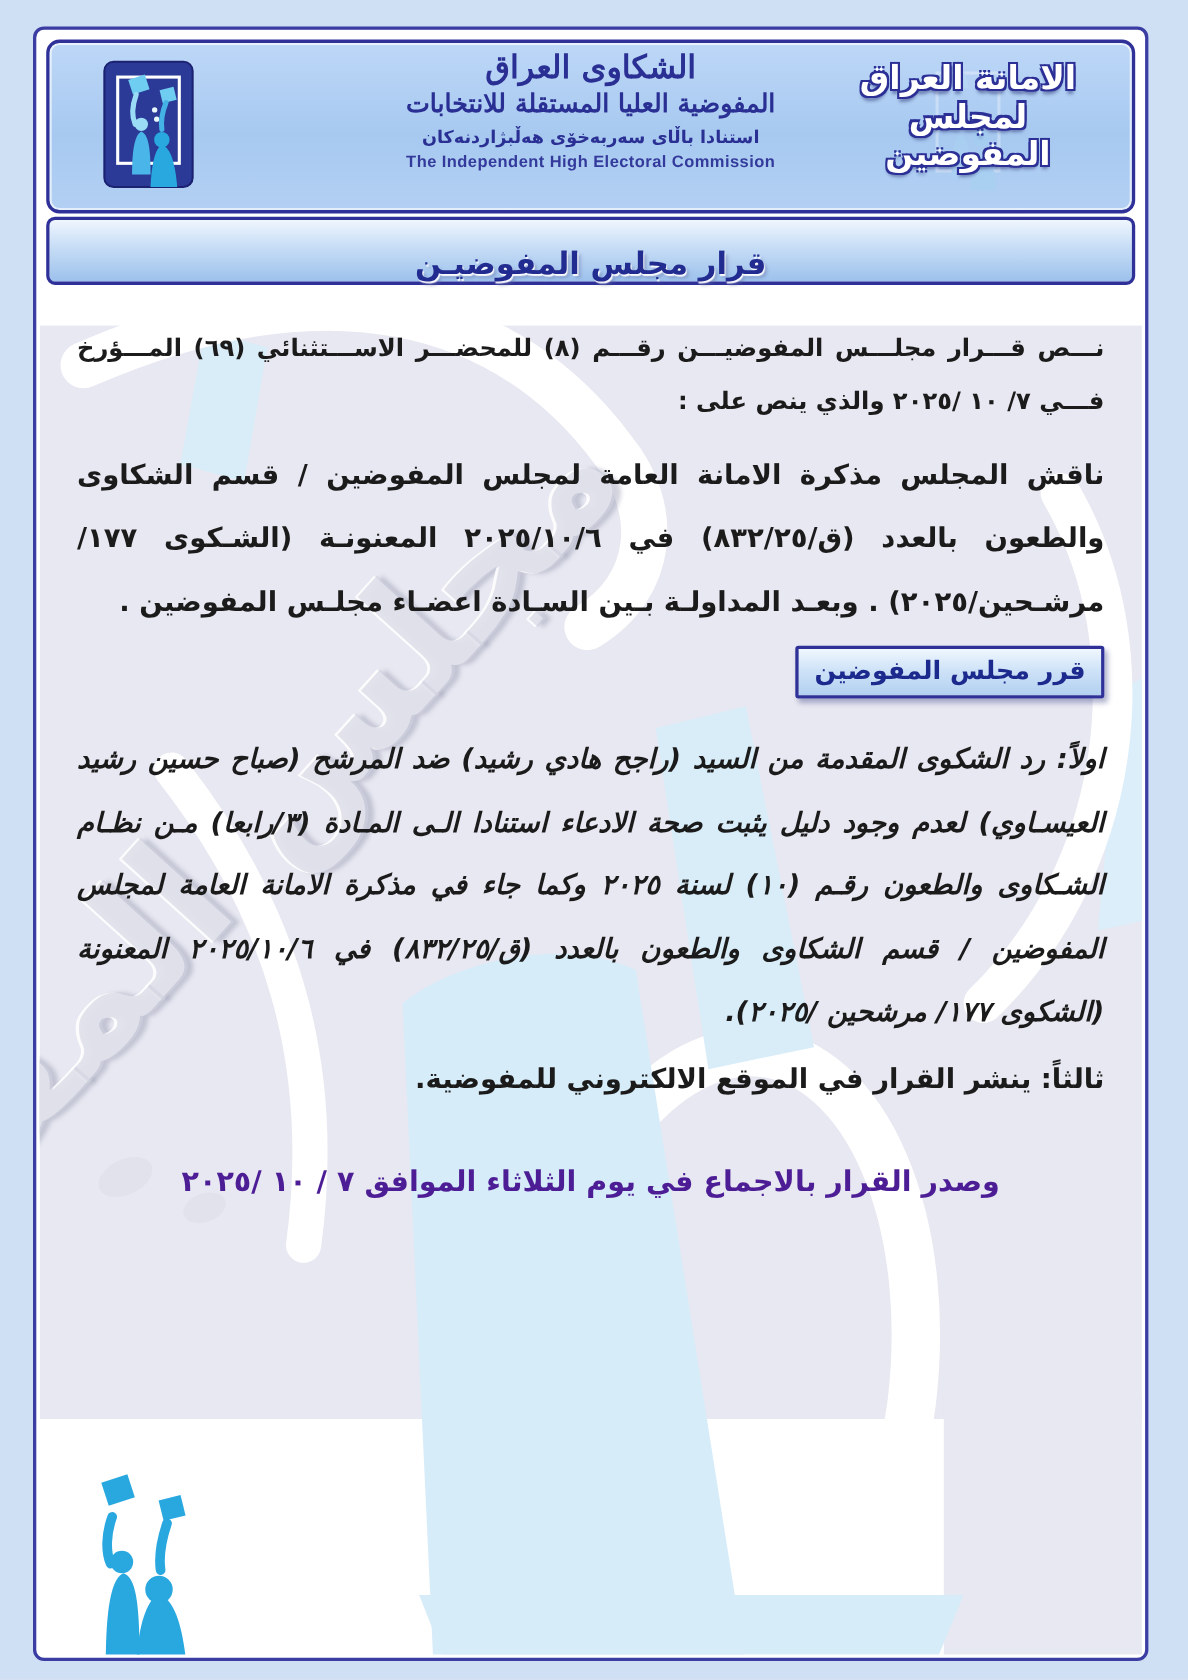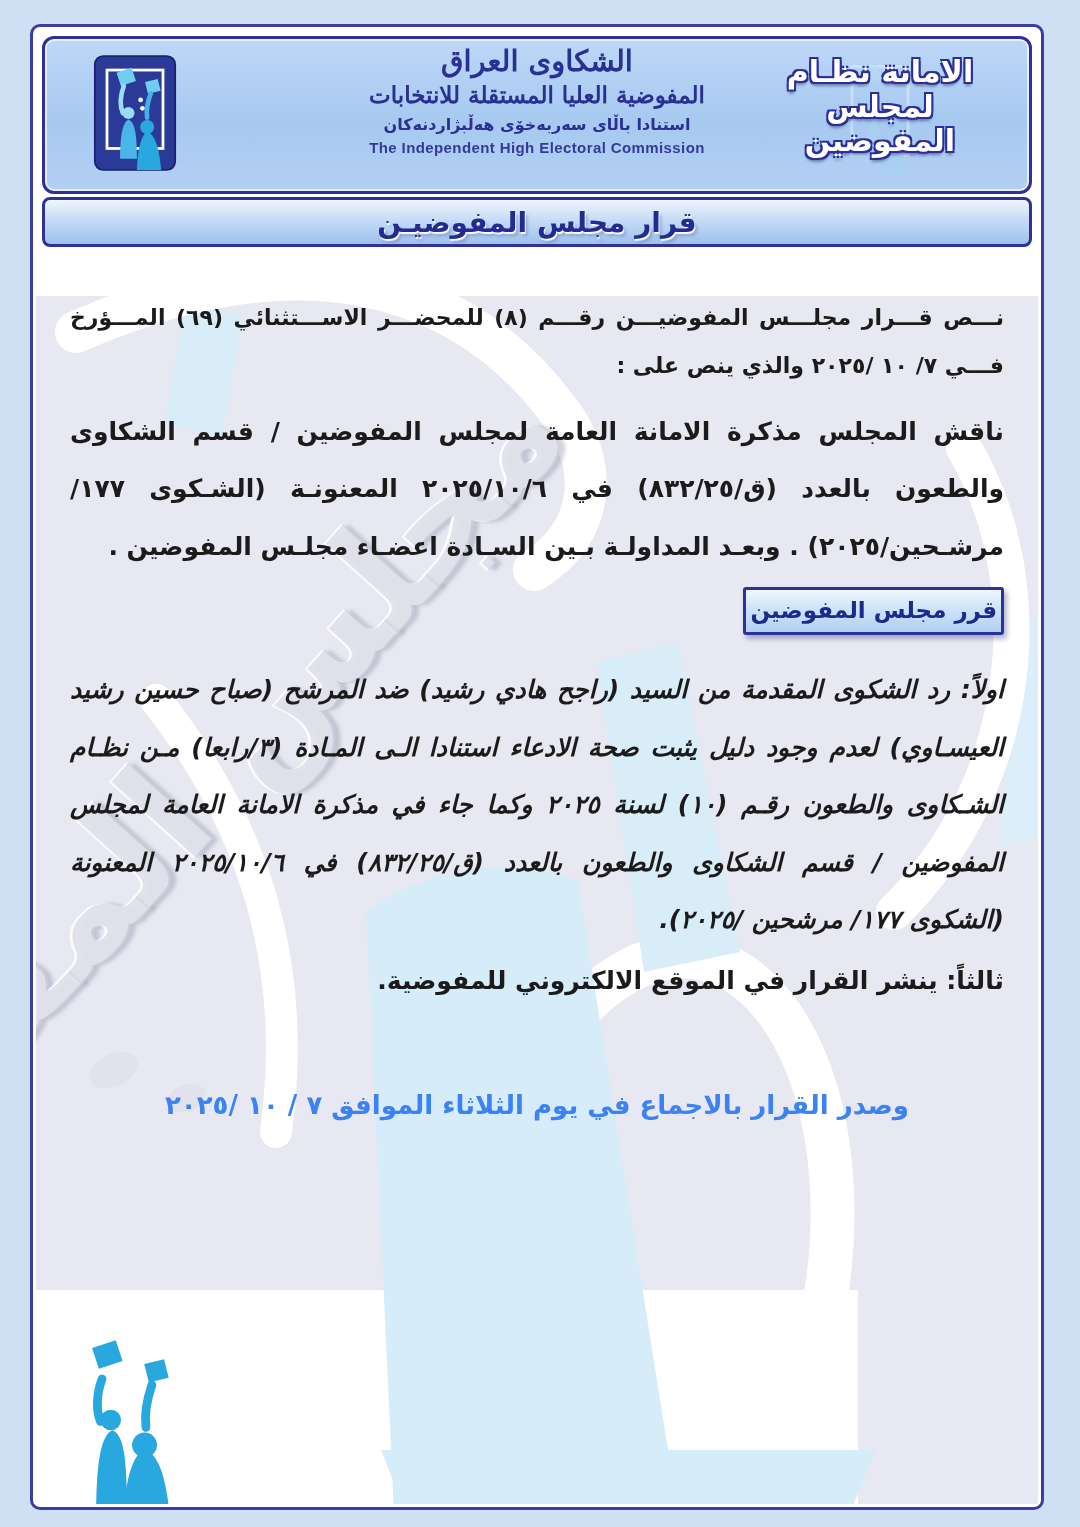--- a/index.html
+++ b/index.html
@@ -32,24 +32,24 @@
   .hdr-right{position:absolute;right:24px;top:16px;width:250px;text-align:center;}
   .hdr-right .wm{position:absolute;left:50%;top:2px;transform:translateX(-50%);opacity:.33;}
   .hdr-right .ln{
     position:relative;font:700 30px "DejaVu Sans",sans-serif;color:#ffffff;line-height:1.15;
     text-shadow:-2px -2px 0 #2c2f96,2px -2px 0 #2c2f96,-2px 2px 0 #2c2f96,2px 2px 0 #2c2f96,
                 0 4px 3px rgba(25,30,100,.45);
   }
   .hdr-right .ln+.ln{}
   
   .title-bar{
-    position:absolute;left:9px;right:9px;top:170px;height:50px;
+    position:absolute;left:9px;right:9px;top:170px;height:62px;
     border:3px solid #2f3198;border-radius:8px;box-sizing:border-box;
     background:linear-gradient(180deg,#eff6fe 0%,#cce0f7 38%,#9cc1ec 100%);
-    display:flex;align-items:center;justify-content:center;
+    display:flex;align-items:flex-end;justify-content:center;
   }
   .title-bar .t{
     font:700 28px "DejaVu Sans",sans-serif;color:#222b90;direction:rtl;
     text-shadow:1px 2px 1px rgba(255,255,255,.95),3px 4px 3px rgba(95,105,160,.4);
   }
   
   .docbody{position:absolute;left:3px;right:3px;top:243px;bottom:3px;overflow:hidden;}
   .wmlayer{position:absolute;inset:0;z-index:0;}
   .wm-text{
     position:absolute;left:-340px;top:420px;width:1000px;height:160px;
@@ -61,28 +61,28 @@
   .content{position:relative;z-index:1;padding:0 34px;}
   .intro,.para,.item{
     direction:rtl;text-align:justify;color:#1b1b1b;margin:0;
     font:700 25px/2.3 "DejaVu Sans",sans-serif;
   }
   .intro{margin-top:24px;font-size:22px;line-height:2.2;}
   .para{margin-top:12px;}
   .decision-wrap{direction:rtl;margin-top:12px;}
   .decision-box{
     display:inline-block;border:3px solid #2f3198;border-radius:3px;
-    padding:7px 4px 9px;background:linear-gradient(180deg,#f0f7fe 0%,#cfe3f8 45%,#b2d0f0 100%);
+    padding:7px 14px 9px;background:linear-gradient(180deg,#f0f7fe 0%,#cfe3f8 45%,#b2d0f0 100%);
     font:700 23px "DejaVu Sans",sans-serif;color:#1d2a8d;
     box-shadow:3px 4px 5px rgba(40,50,120,.35);
   }
   .item-first{margin-top:26px;font-style:italic;}
   .item-line{margin-top:8px;text-align:right;line-height:1.9;}
   .closing{
-    direction:rtl;margin-top:86px;text-align:center;color:#3b82f6;
+    direction:rtl;margin-top:56px;text-align:center;color:#4c1d95;
     font:700 26px "DejaVu Sans",sans-serif;
   }
 </style>
 </head>
 <body>
 
 <div class="page">
 
   <div class="header-box">
     <svg class="logo-badge" viewBox="0 0 90 126">
@@ -109,21 +109,21 @@
 
     <div class="hdr-right">
       <svg class="wm" width="118" height="118" viewBox="0 0 90 126">
         <rect x="15" y="10" width="60" height="95" fill="none" stroke="#ffffff" stroke-width="3"></rect>
         <rect x="27" y="12" width="17" height="15" fill="#bfe4f6" transform="rotate(-18 35 19)"></rect>
         <circle cx="38" cy="60" r="7" fill="#bfe4f6"></circle>
         <path d="M29,112 C29,86 32,73 38,70 C45,73 47,86 47,112 Z" fill="#a9d9f2"></path>
         <circle cx="58" cy="74" r="8" fill="#9fd4f0"></circle>
         <path d="M47,124 C48,100 52,86 58,83 C67,86 71,102 73,124 Z" fill="#9fd4f0"></path>
       </svg>
-      <div class="ln">الامانة نظـام</div>
+      <div class="ln">الامانة العراق</div>
       <div class="ln">لمجلس المفوضين</div>
     </div>
   </div>
 
   <div class="title-bar">
     <span class="t">قرار مجلس المفوضيـن</span>
   </div>
 
   <div class="docbody">
 

